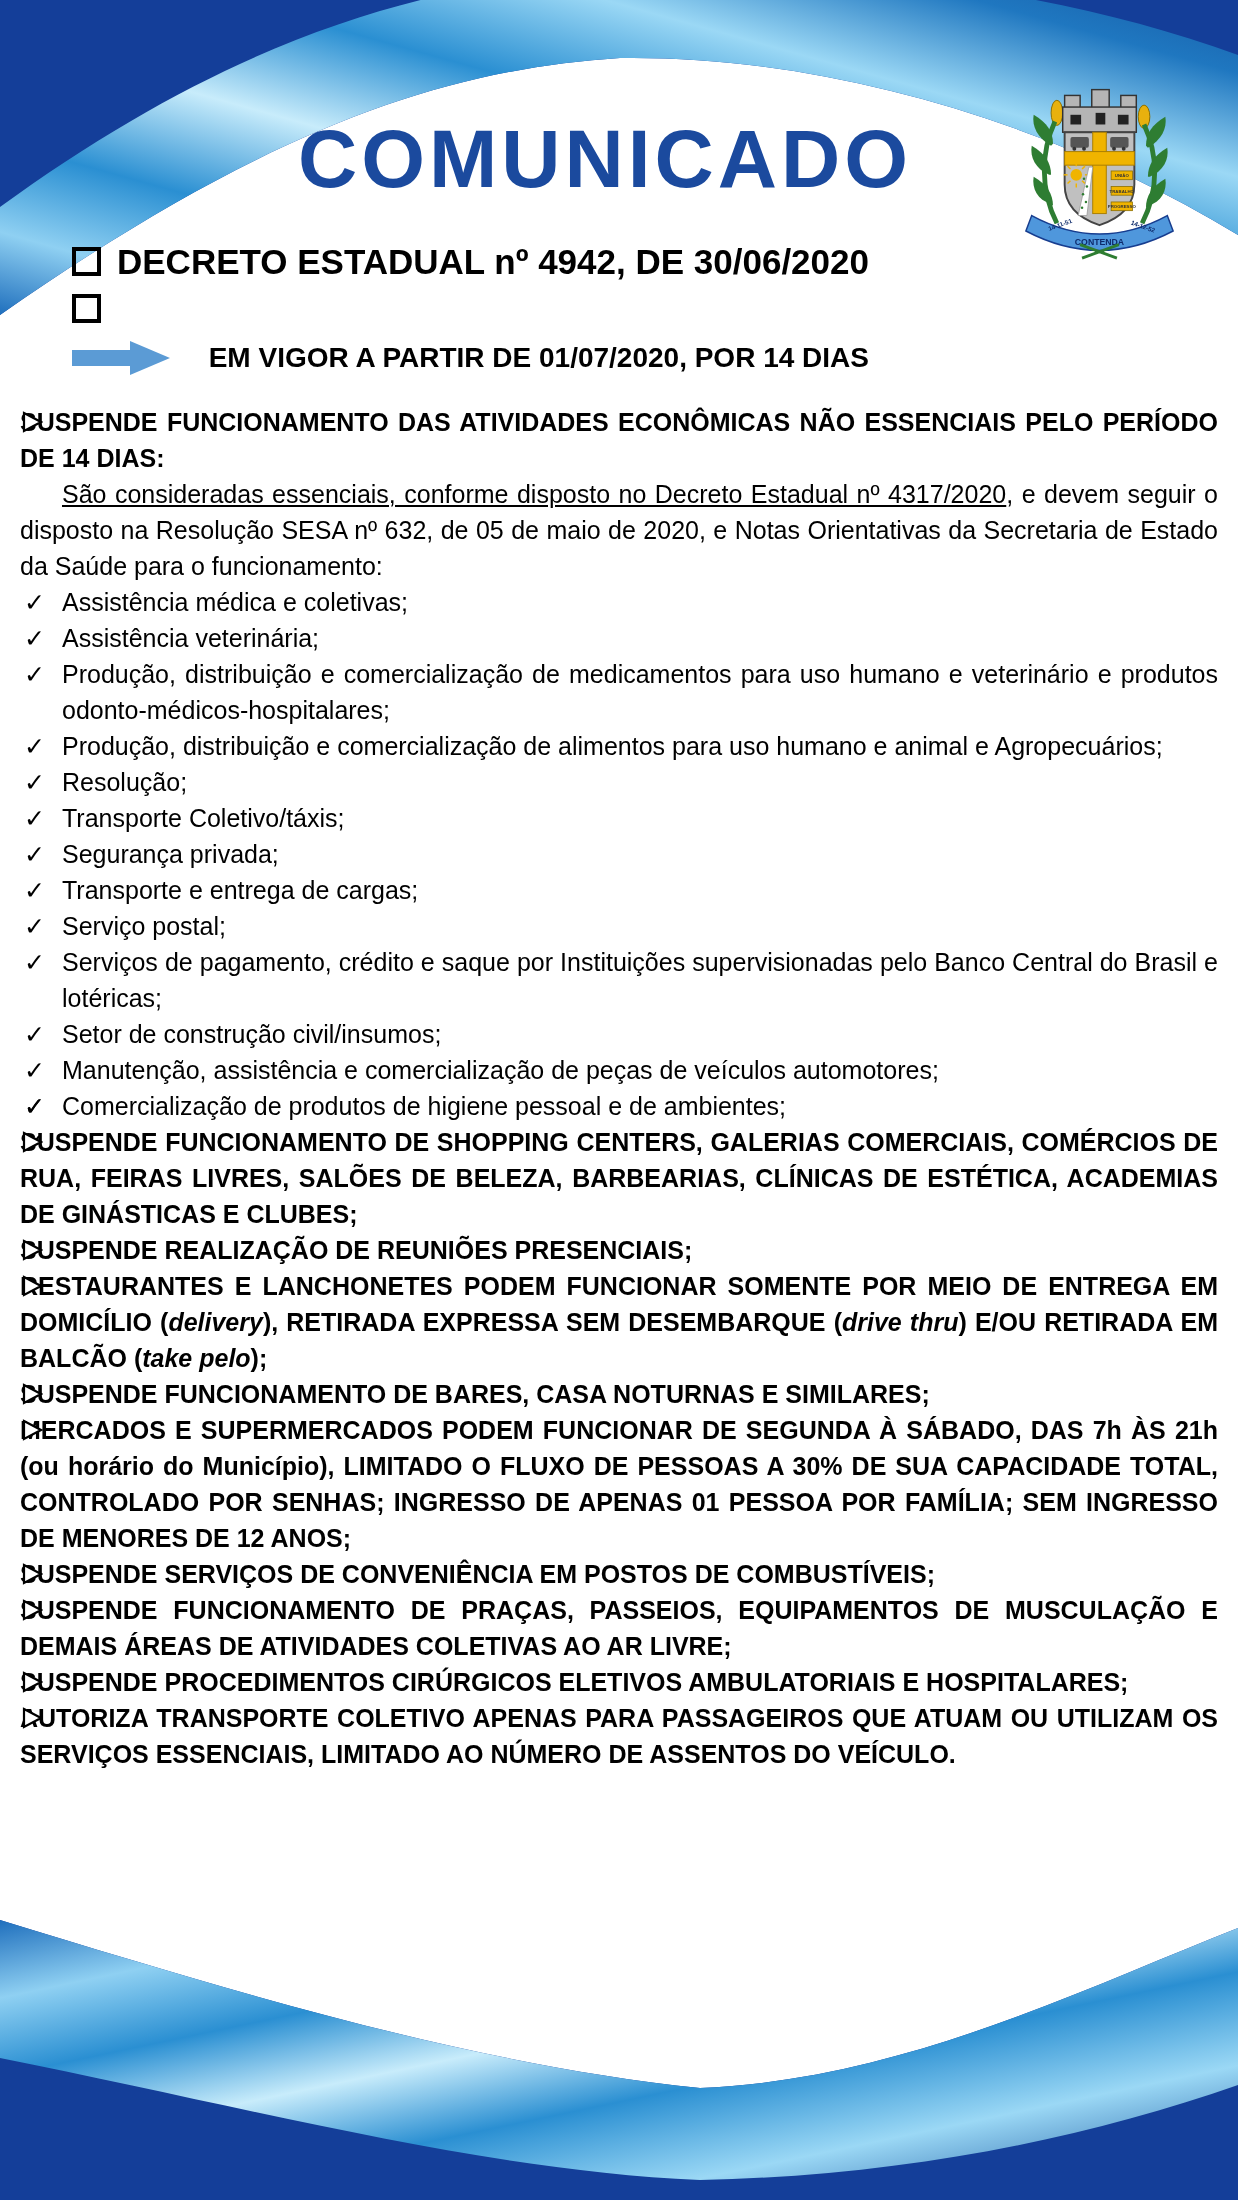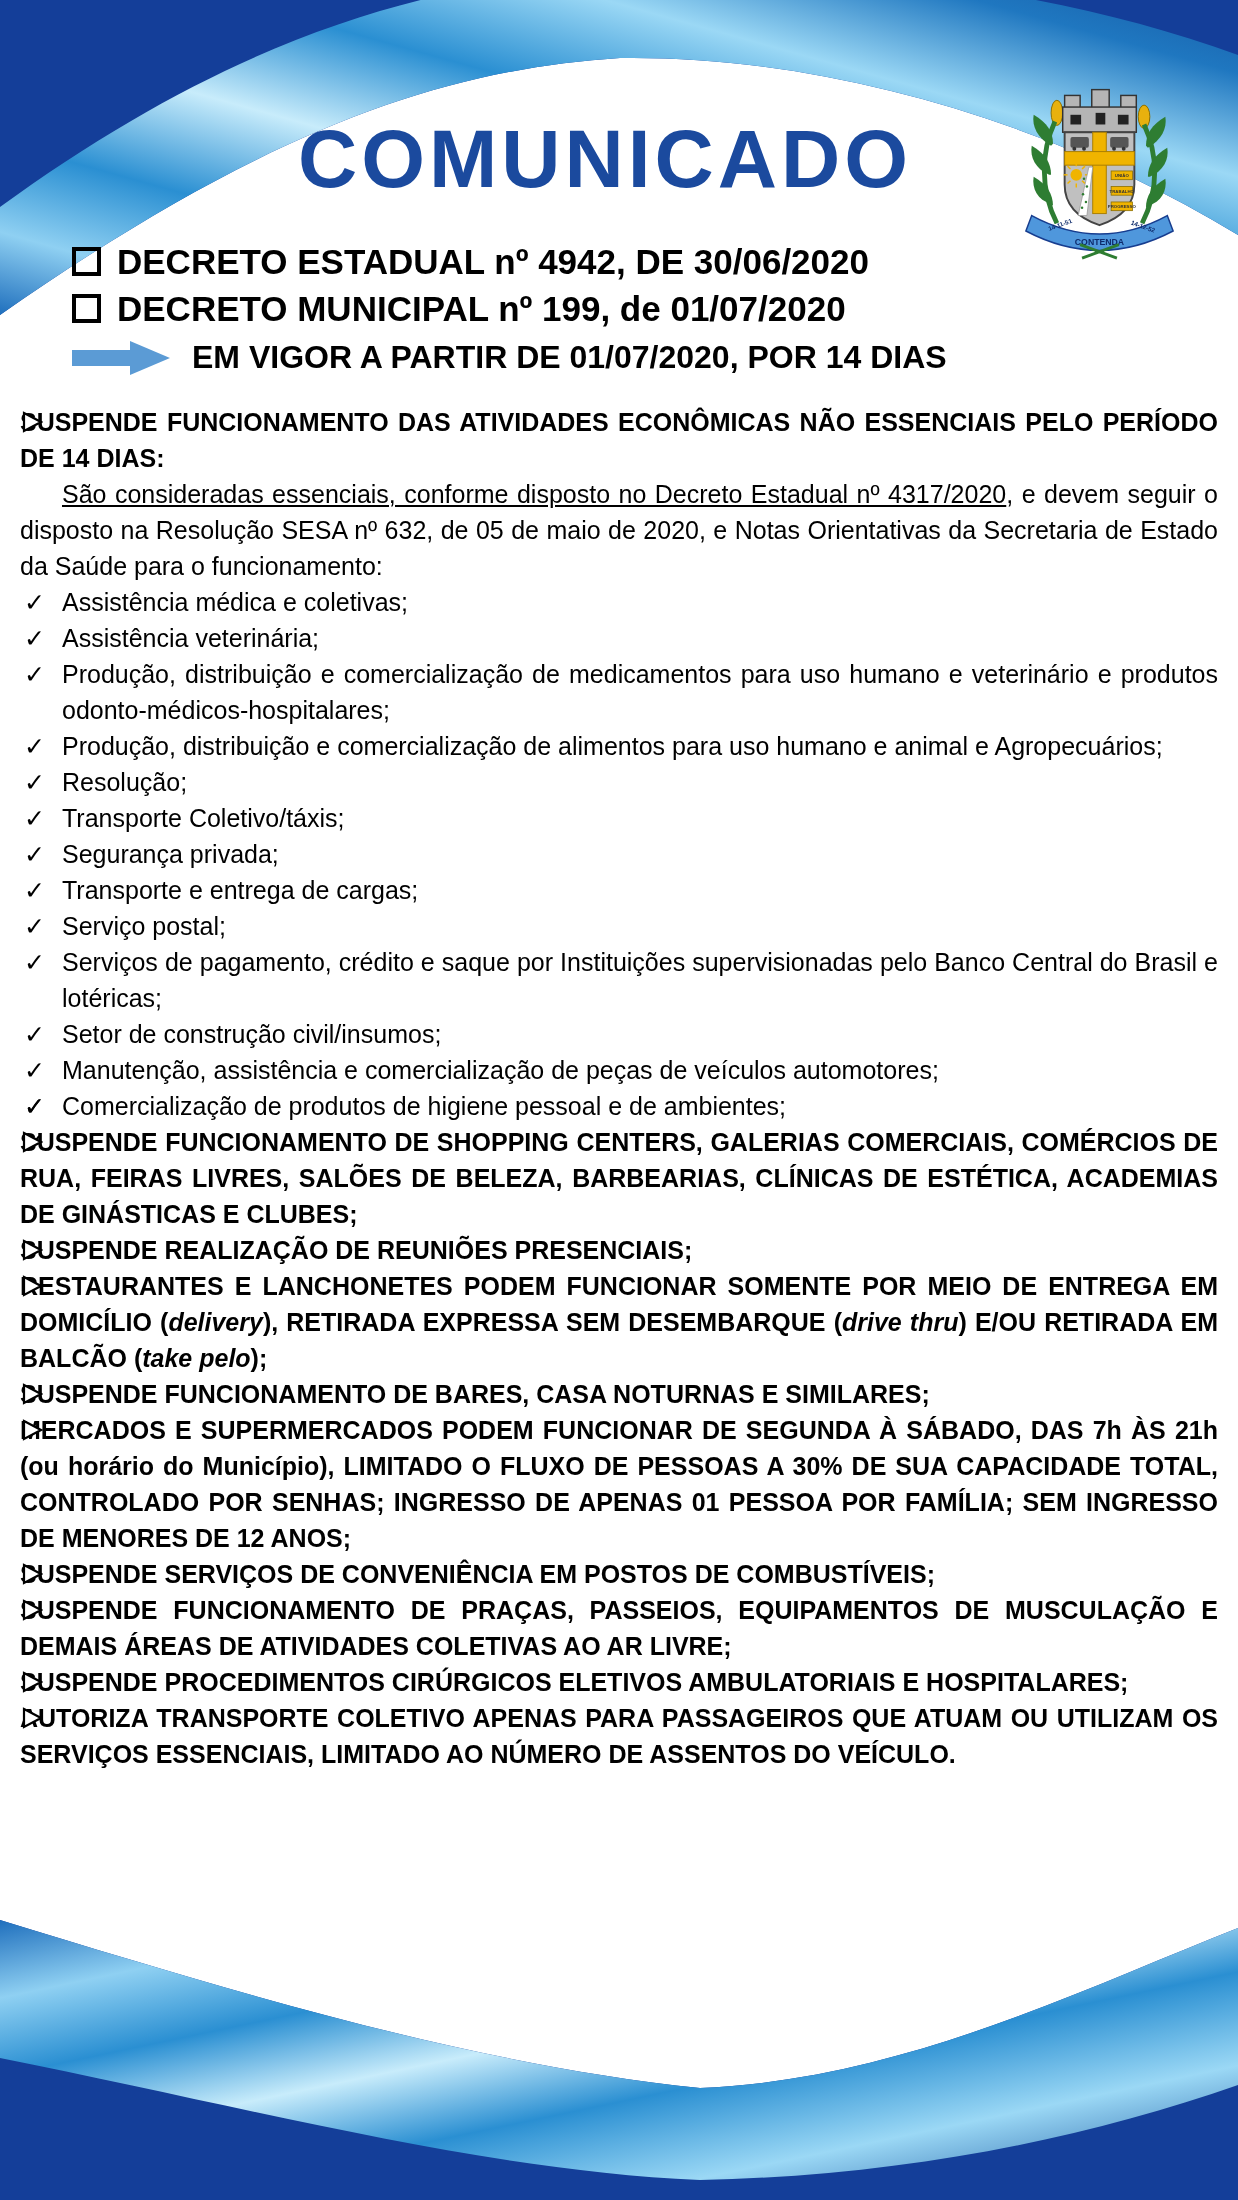--- a/index.html
+++ b/index.html
@@ -16,21 +16,21 @@
     position:absolute; top:112px; left:0; width:1210px; z-index:2;
     text-align:center; font-size:82px; font-weight:700; letter-spacing:4px;
     color:#1b4a9e;
   }
 
   .crest { position:absolute; top:78px; left:1022px; width:155px; height:184px; z-index:2; }
 
   .decrees { position:absolute; top:238px; left:72px; z-index:3; }
   .decree-row { display:flex; align-items:center; height:47px; font-size:35px; font-weight:700; white-space:nowrap; }
   .cbx { display:inline-block; width:21px; height:21px; border:4px solid #000; margin-right:16px; flex:0 0 auto; }
-  .decree-row.effective { font-size:32px; margin-top:2px; }
+  .decree-row.effective { font-size:28px; margin-top:2px;justify-content:space-between; }
   .blue-arrow { margin-right:22px; flex:0 0 auto; }
 
   .doc-body {
     position:absolute; top:404px; left:20px; width:1198px; z-index:3;
     font-size:25px; line-height:36px; text-align:justify;
   }
   .doc-body p, .doc-body ul, .doc-body li { margin:0; padding:0; }
   .bullet { position:relative; padding-left:42px; font-weight:700; margin-top:22px; }
   .bullet.first { margin-top:0; }
   .bmark { position:absolute; left:2px; top:7px; line-height:0; }
@@ -157,21 +157,20 @@
     </g>
   </svg>
 
   <div class="decrees">
     <div class="decree-row">
       <span class="cbx"></span>
       <span>DECRETO ESTADUAL nº 4942, DE 30/06/2020</span>
     </div>
     <div class="decree-row">
       <span class="cbx"></span>
-      <span>DECRETO MUNICIPAL nº 199, de 01/07/2020</span>
     </div>
     <div class="decree-row effective">
       <svg class="blue-arrow" width="98" height="34" viewBox="0 0 98 34">
         <rect x="0" y="9" width="58" height="16" fill="#5b9bd5"></rect>
         <polygon points="58,0 98,17 58,34" fill="#5b9bd5"></polygon>
       </svg>
       <span>EM VIGOR A PARTIR DE 01/07/2020, POR 14 DIAS</span>
     </div>
   </div>
 

